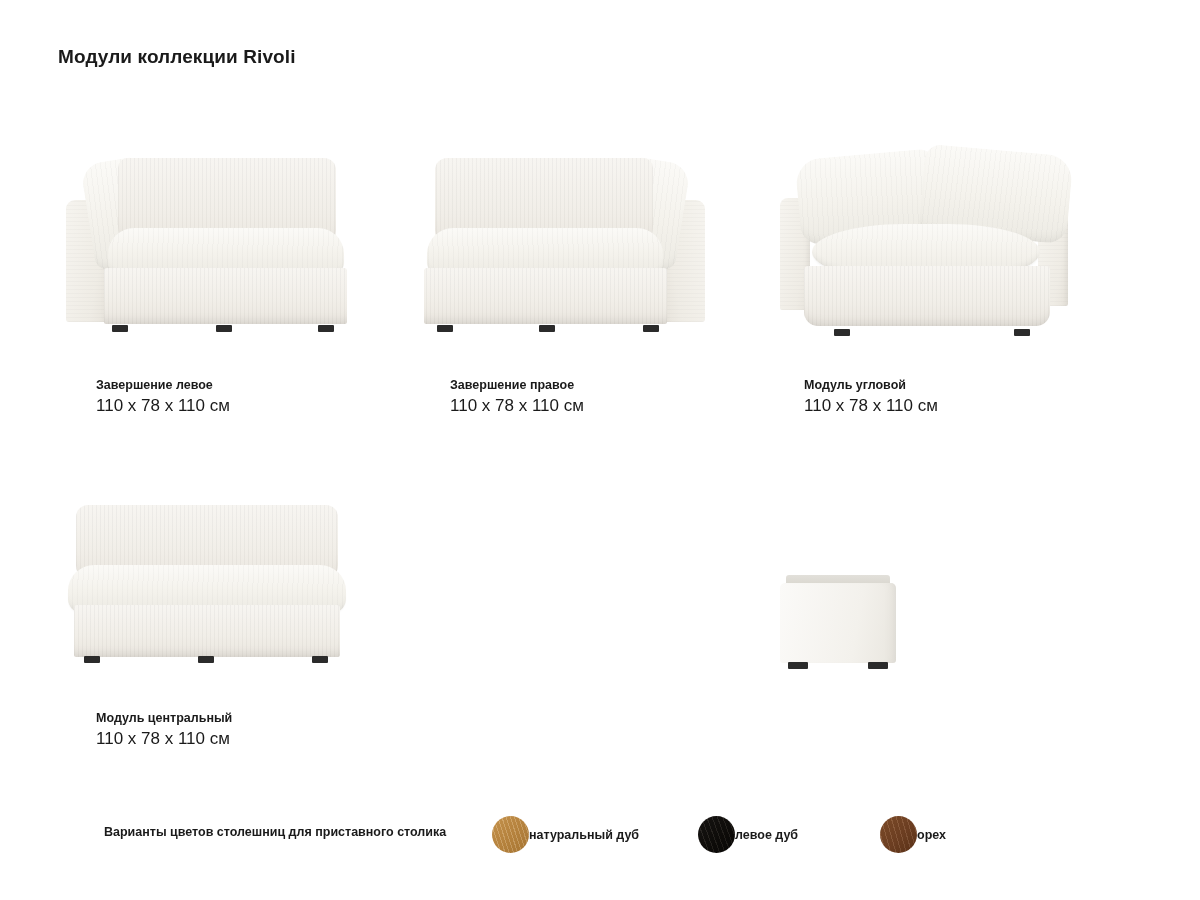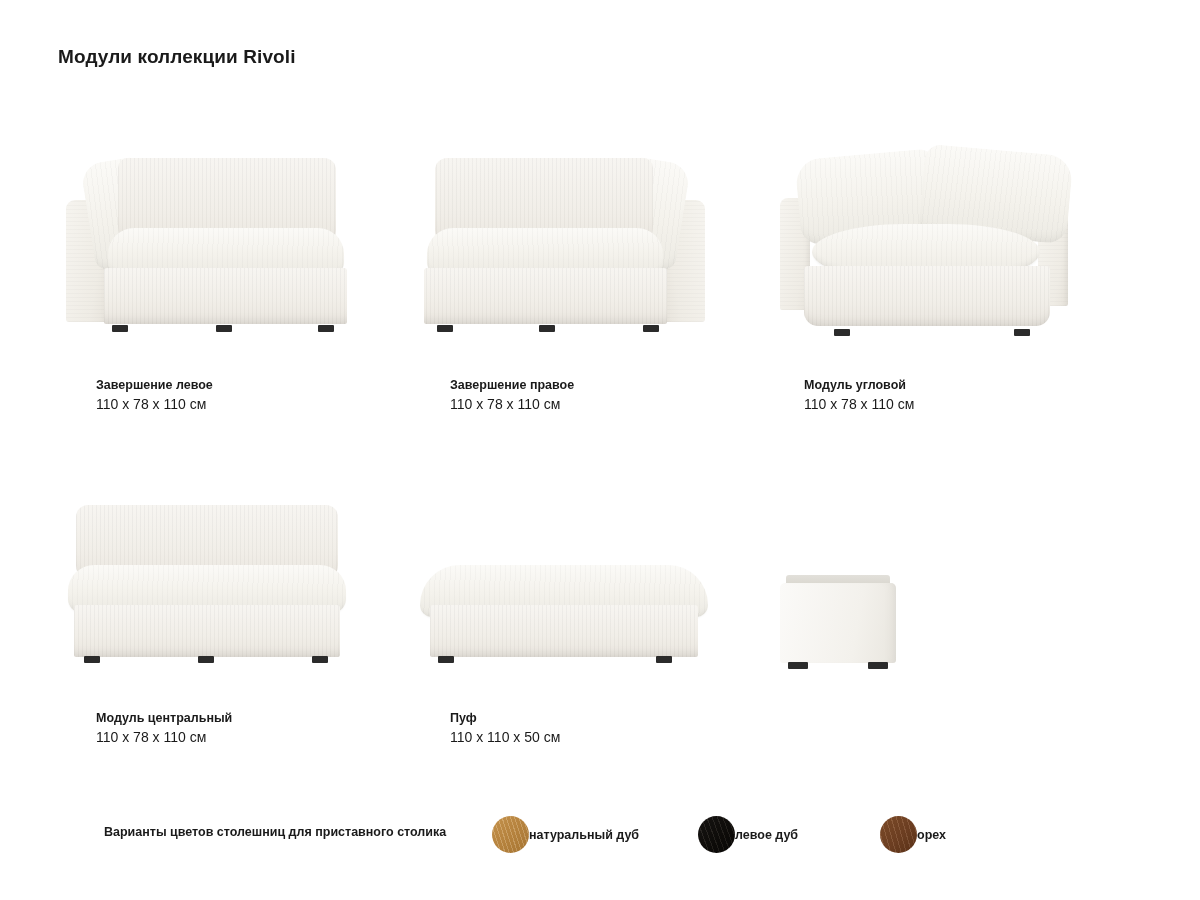--- a/index.html
+++ b/index.html
@@ -21,21 +21,21 @@
   .row { position: relative; height: 333px; }
 
   .cell { position: absolute; width: 355px; height: 333px; }
   .cell.c0 { left: 58px; }
   .cell.c1 { left: 412px; }
   .cell.c2 { left: 766px; }
 
   .figure { position: absolute; left: 0; top: 0; width: 355px; height: 245px; }
   .caption { position: absolute; left: 38px; top: 256px; }
   .cap-name { font-size: 12.5px; font-weight: 700; color:#1a1a1a; line-height: 1.45; white-space: nowrap;}
-  .cap-dims { font-size: 14px; font-weight: 400; color:#1a1a1a; line-height: 1.45; white-space: nowrap;}
+  .cap-dims { font-size: 17px; font-weight: 400; color:#1a1a1a; line-height: 1.45; white-space: nowrap;}
 
   
   .sofa { position: absolute; }
 
   .fabric {
     background:
       repeating-linear-gradient(90deg, rgba(0,0,0,.035) 0 1px, rgba(255,255,255,0) 1px 4px),
       linear-gradient(180deg, #f7f5f1 0%, #f1eee8 60%, #eae6df 100%);
   }
   .fabric-soft {
@@ -193,34 +193,20 @@
             <div class="foot" style="left:130px;"></div>
             <div class="foot" style="left:244px;"></div>
           </div>
         </div>
         <div class="caption">
           <div class="cap-name">Модуль центральный</div>
           <div class="cap-dims">110 x 78 x 110 см</div>
         </div>
       </div>
 
-      <div class="cell c1">
-        <div class="figure">
-          <div class="sofa" style="left:8px; top:112px; width:288px; height:92px;">
-            <div class="seat fabric-soft" style="left:0px; top:0px;  width:288px; height:52px; border-radius:40px 40px 12px 12px;"></div>
-            <div class="base fabric" style="left:10px; top:40px; width:268px; height:52px;"></div>
-            <div class="foot" style="left:18px;"></div>
-            <div class="foot" style="left:236px;"></div>
-          </div>
-        </div>
-        <div class="caption">
-          <div class="cap-name">Пуф</div>
-          <div class="cap-dims">110 x 110 x 50 см</div>
-        </div>
-      </div>
 
       <div class="cell c2">
         <div class="figure">
           <div class="sofa" style="left:12px; top:122px; width:120px; height:88px;">
             <div class="table-top" style="left:8px; top:0px;  width:104px; height:12px;"></div>
             <div class="table-body" style="left:2px; top:8px;  width:116px; height:80px;"></div>
             <div class="foot" style="left:10px; width:20px;"></div>
             <div class="foot" style="left:90px; width:20px;"></div>
           </div>
         </div>

